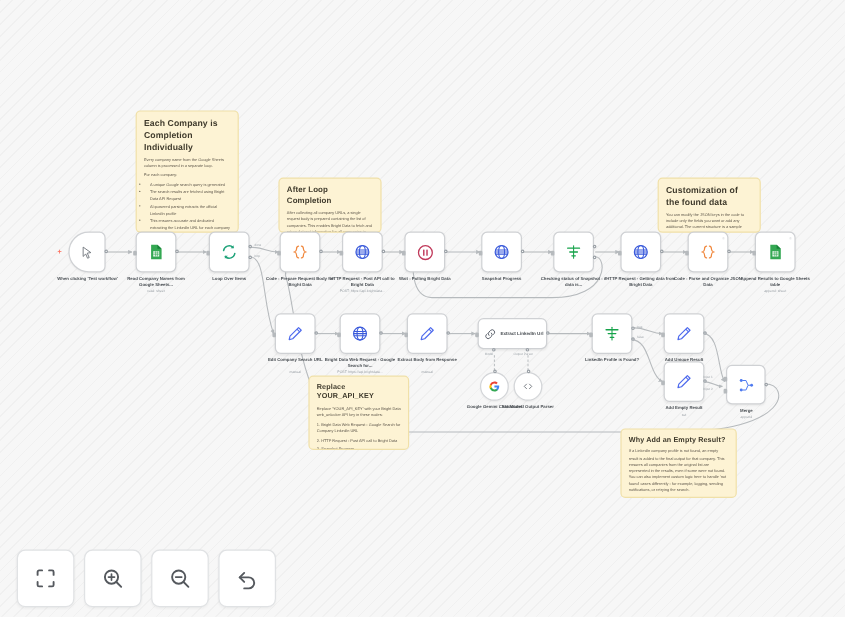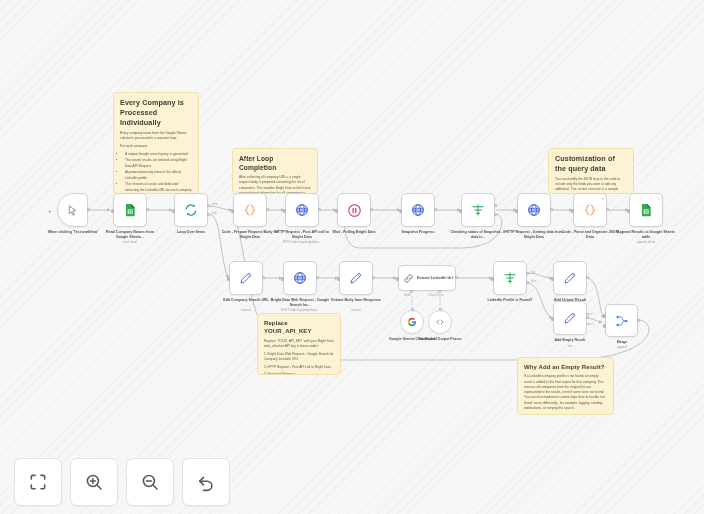--- a/index.html
+++ b/index.html
@@ -146,42 +146,42 @@
       <path d="M496,214 C506,214 508,248 460,248 L360,248 C344,248 344,226 344,218"></path>
     </g>
 
     <g stroke="#b6babd" stroke-width="0.8" fill="none" stroke-dasharray="2,1.6">
       <path d="M412,296 L412,310"></path>
       <path d="M440,296 L440,310"></path>
     </g>
   </svg>
 
   <div class="note" style="left:113px;top:92px;width:86px;height:102px;">
-    <div class="nt">Every Company is Processed Individually</div>
+    <div class="nt">Each Company is Completion Individually</div>
     <div class="nb">
       <p>Every company name from the Google Sheets column is processed in a separate loop.</p>
       <p>For each company:</p>
       <ul>
         <li>A unique Google search query is generated</li>
         <li>The search results are fetched using Bright Data API Request</li>
         <li>AI-powered parsing extracts the official LinkedIn profile</li>
         <li>This ensures accurate and dedicated extracting the LinkedIn URL for each company in the list</li>
       </ul>
     </div>
   </div>
 
   <div class="note" style="left:232px;top:148px;width:86px;height:46px;">
     <div class="nt" style="font-size:6.6px;">After Loop Completion</div>
     <div class="nb">
       <p>After collecting all company URLs, a single request body is prepared containing the list of companies. This enables Bright Data to fetch and return dataset information for all companies in one batch request.</p>
     </div>
   </div>
 
   <div class="note" style="left:548px;top:148px;width:86px;height:46px;">
-    <div class="nt">Customization of the query data</div>
+    <div class="nt">Customization of the found data</div>
     <div class="nb">
       <p>You can modify the JSON keys in the code to include only the fields you want or add any additional. The current structure is a sample template.</p>
     </div>
   </div>
 
   <div class="note" style="left:257px;top:313px;width:84px;height:62px;">
     <div class="nt" style="font-size:6px;">Replace YOUR_API_KEY</div>
     <div class="nb">
       <p>Replace 'YOUR_API_KEY' with your Bright Data web_unlocker API key in these nodes:</p>
       <p>1. Bright Data Web Request - Google Search for Company LinkedIn URL</p>

